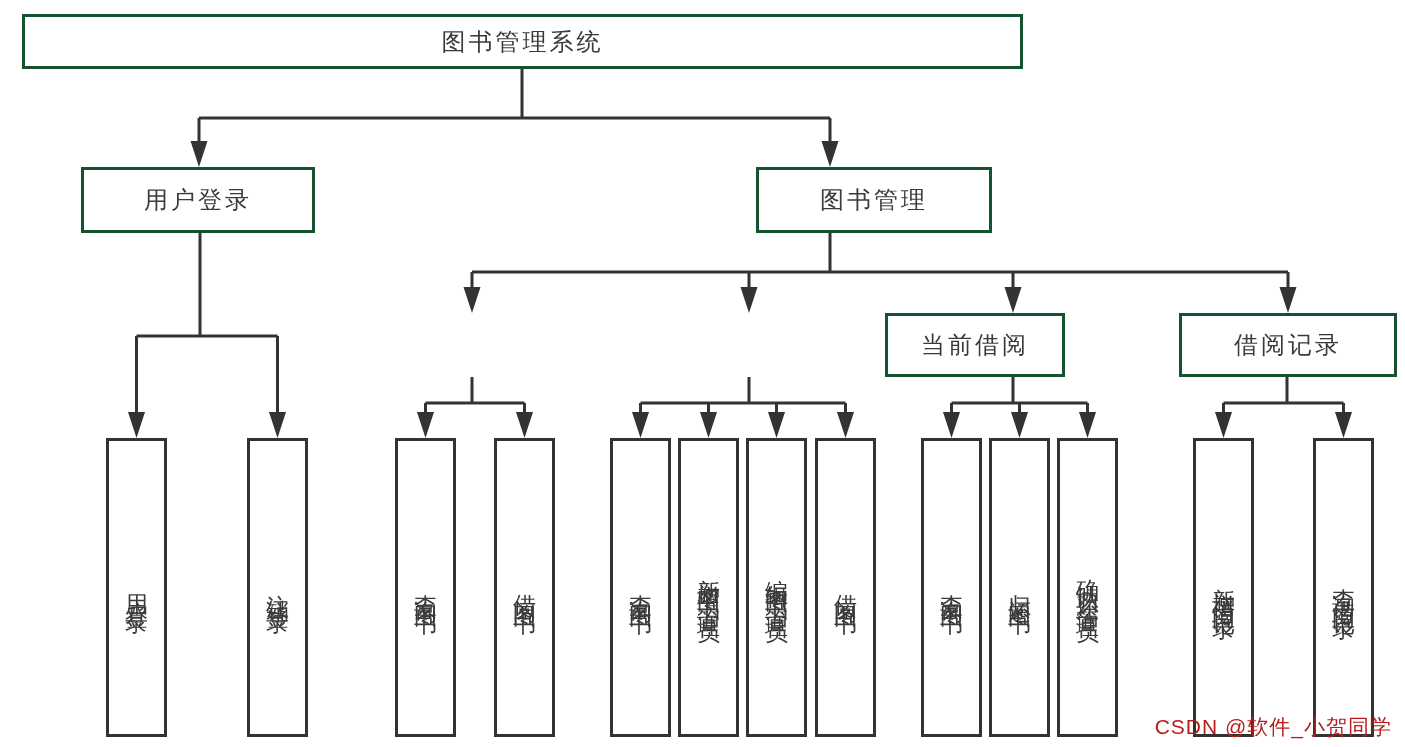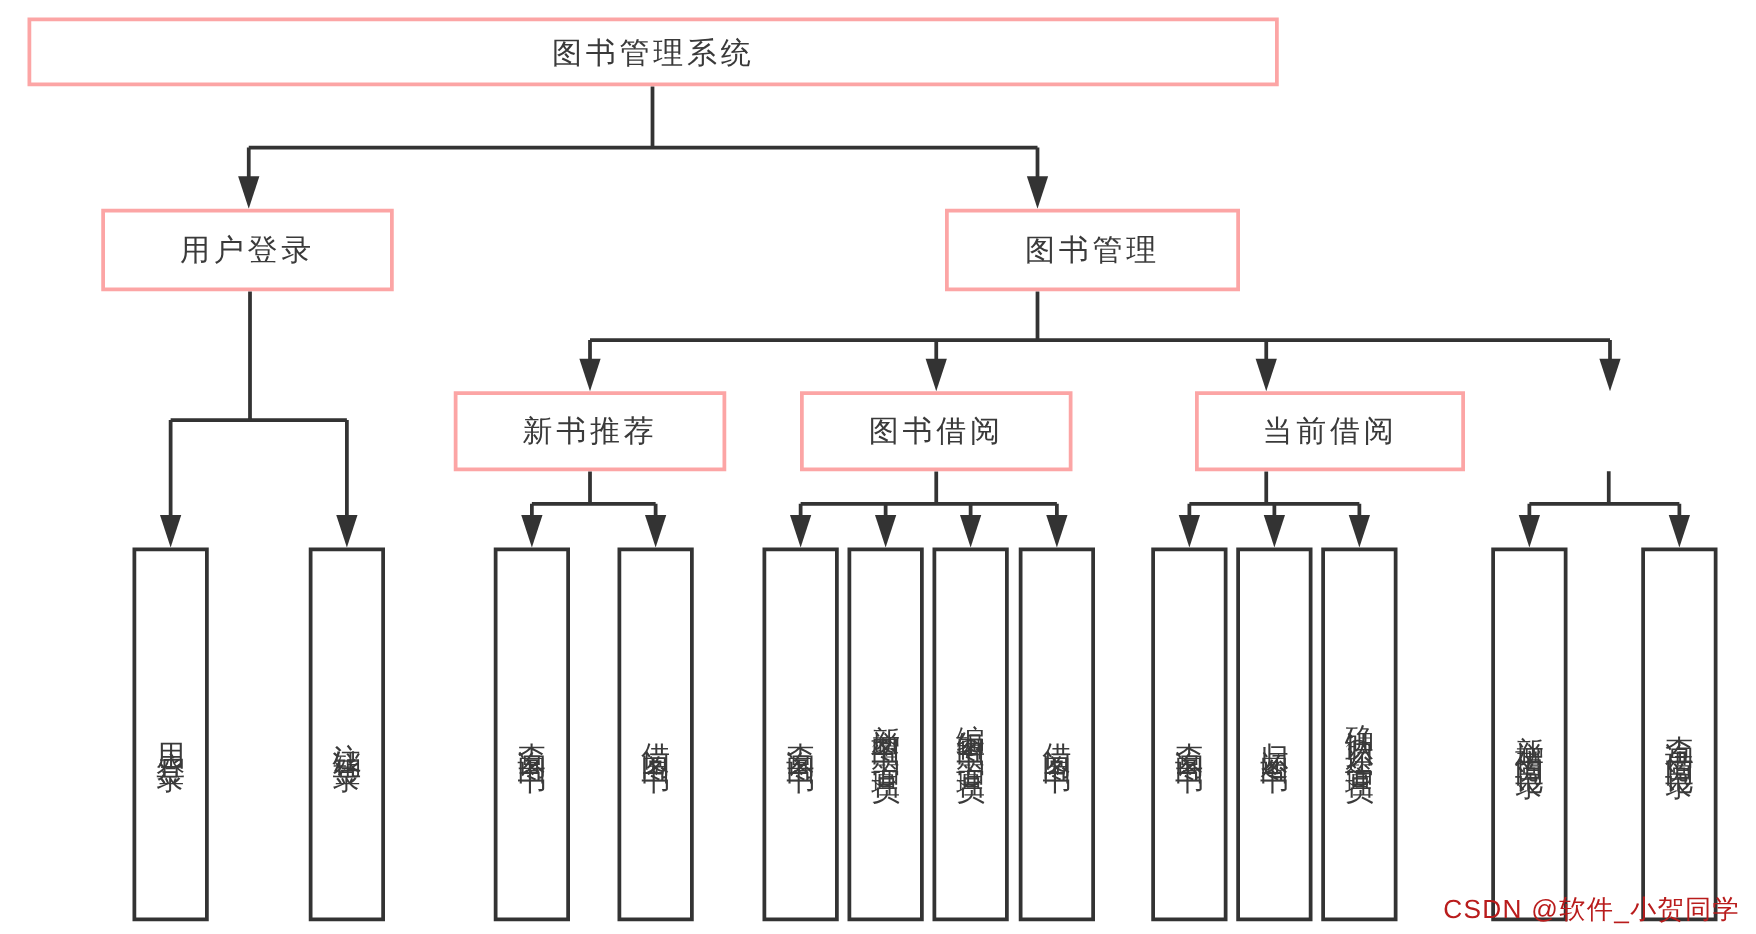--- a/index.html
+++ b/index.html
@@ -13,21 +13,21 @@
   }
   #wires {
     position: absolute;
     left: 0; top: 0;
     width: 1405px; height: 747px;
     z-index: 0;
   }
   .hbox {
     position: absolute;
     box-sizing: border-box;
-    border: 3px solid #fca5a5;
+    border: 3px solid #14532d;
     background: #ffffff;
     display: flex;
     align-items: center;
     justify-content: center;
     color: #3a3a3a;
     font-size: 24px;
     letter-spacing: 3px;
     z-index: 2;
     white-space: nowrap;
   }
@@ -112,28 +112,25 @@
     <span>图书管理系统</span>
   </div>
 
   <div class="hbox" style="left:81px;top:167px;width:234px;height:66px">
     <span>用户登录</span>
   </div>
   <div class="hbox" style="left:756px;top:167px;width:236px;height:66px">
     <span>图书管理</span>
   </div>
 
-  <div class="hbox" style="left:363px;top:313px;width:218px;height:64px">
-    <span>新书推荐</span>
+  <div class="hbox" style="left:885px;top:313px;width:180px;height:64px">
+    <span>当前借阅</span>
   </div>
-  <div class="hbox" style="left:640px;top:313px;width:218px;height:64px">
-    <span>图书借阅</span>
-  </div>
-  <div class="hbox" style="left:956px;top:313px;width:216px;height:64px">
-    <span>当前借阅</span>
+  <div class="hbox" style="left:1179px;top:313px;width:218px;height:64px">
+    <span>借阅记录</span>
   </div>
 
   <div class="vbox" style="left:106px;top:438px">
     <span>用户登录</span>
   </div>
   <div class="vbox" style="left:247px;top:438px">
     <span>注销登录</span>
   </div>
 
   <div class="vbox" style="left:395px;top:438px">

